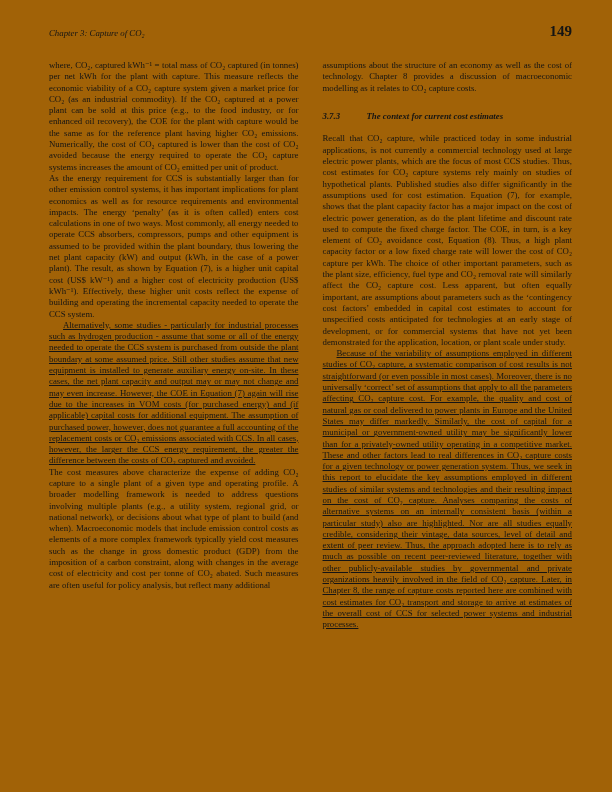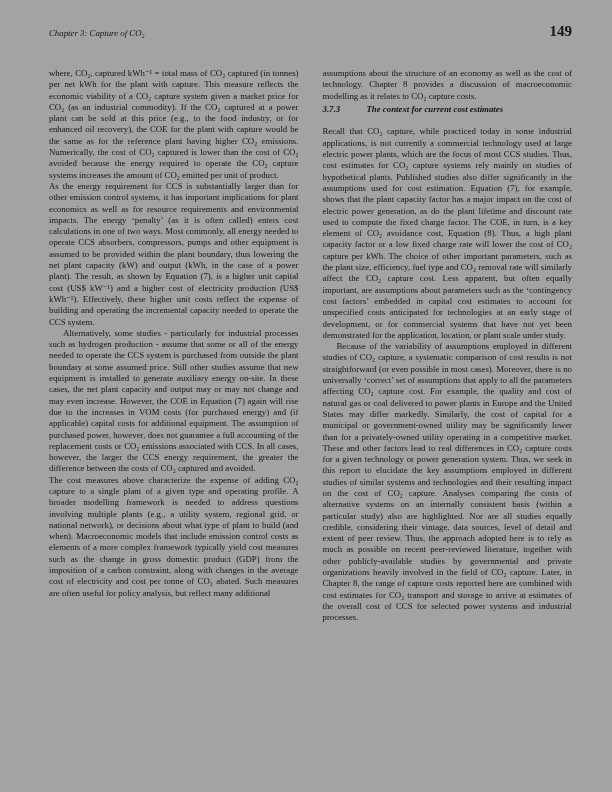--- a/index.html
+++ b/index.html
@@ -1,61 +1,61 @@
 <!DOCTYPE html>
 <html><head>
 <meta charset="utf-8">
 <style>
   html, body { margin: 0; padding: 0; background: #ffffff; }
   .page {
     position: relative;
     width: 612px;
     height: 792px;
-    background: #a3a3a3;
+    background: #a16207;
     font-family: "Liberation Serif", "DejaVu Serif", serif;
     color: #141414;
     overflow: hidden;
     box-sizing: border-box;
   }
   .page-header {
     position: absolute;
     top: 26px;
     left: 49px;
     right: 40px;
     display: flex;
     justify-content: space-between;
     align-items: baseline;
     font-size: 8.8px;
     line-height: 11px;
   }
   .chapter { font-style: italic; }
   .pagenum { font-weight: bold; font-size: 15px; }
   .columns {
     position: absolute;
-    top: 68px;
+    top: 60px;
     left: 49px;
     right: 40px;
     display: flex;
     gap: 24px;
   }
   .col {
     flex: 1 1 0;
     min-width: 0;
     font-size: 8.8px;
     line-height: 11.3px;
     text-align: justify;
   }
   .col p { margin: 0; }
-  .col p.indent { text-indent: 14px; }
+  .col p.indent { text-indent: 14px; text-decoration: underline; }
   h3.subhead {
     font-size: 8.8px;
     line-height: 11.3px;
     font-weight: normal;
     font-style: italic;
-    margin: 2px 0 0 0;
+    margin: 17px 0 0 0;
     text-align: left;
   }
   h3.subhead .hnum { display: inline-block; width: 44px; }
   h3.subhead.major { font-weight: bold; margin-bottom: 11.3px; }
 </style>
 </head>
 <body>
 
 <div class="page">
 

